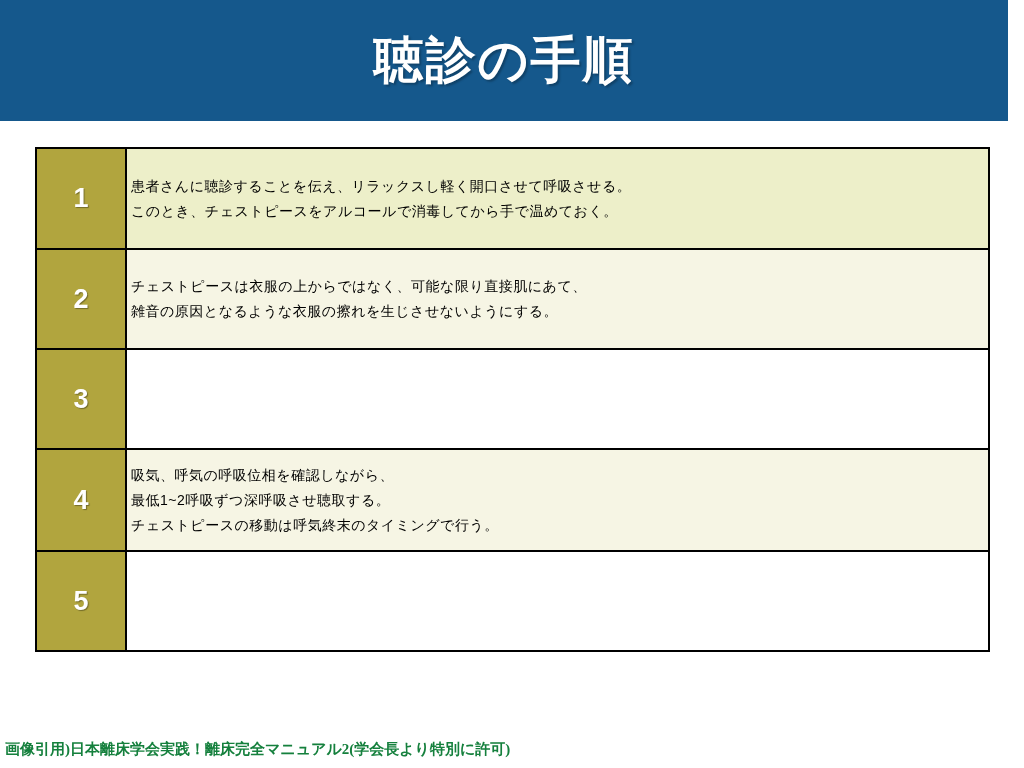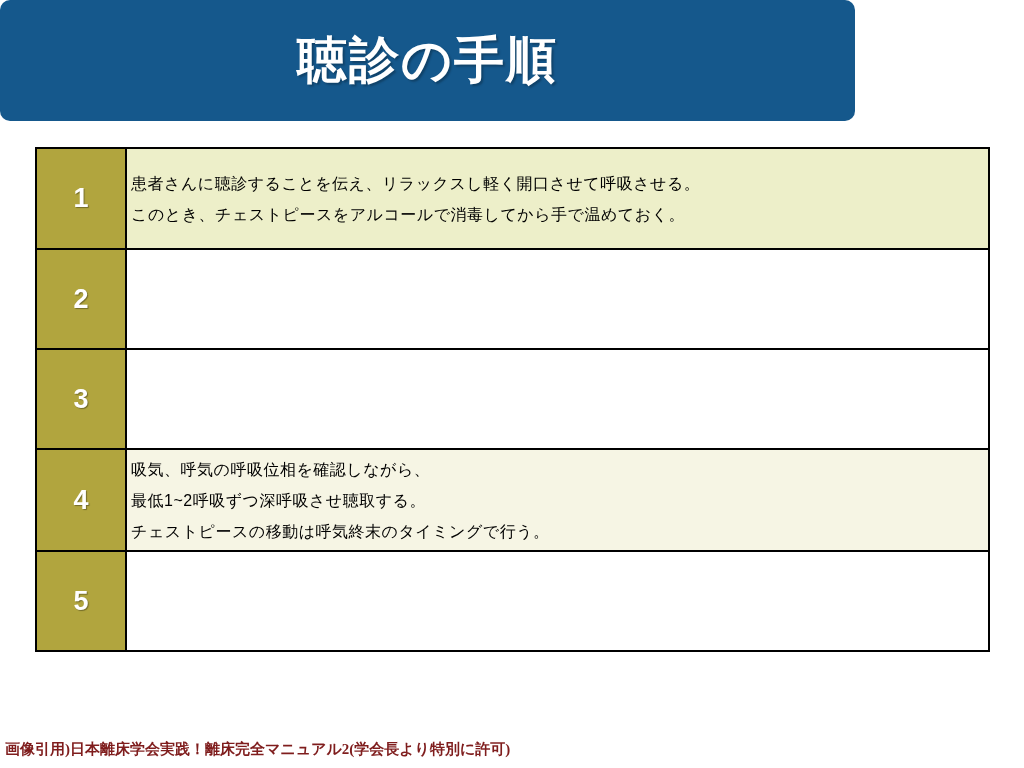--- a/index.html
+++ b/index.html
@@ -9,23 +9,23 @@
     background: #ffffff;
     position: relative;
     overflow: hidden;
   }
   .slide { position: absolute; inset: 0; width: 1024px; height: 768px; background: #ffffff; }
 
   
   .title-bar {
     position: absolute;
     left: 0; top: 0;
-    width: 855px; height: 121px;
+    width: 1008px; height: 121px;
     background: var(--header-bg, #15588c);
-    display: flex; align-items: center; justify-content: center; border-radius: 10px;
+    display: flex; align-items: center; justify-content: center;
   }
   .title-bar h1 {
     color: var(--header-fg, #ffffff);
     font-size: 50px;
     font-weight: bold;
     letter-spacing: 2px;
     text-shadow: 2px 2px 2px rgba(0,0,0,0.25);
   }
 
   
@@ -49,35 +49,35 @@
     display: flex; align-items: center; justify-content: center;
     color: #ffffff;
     font-size: 27px;
     font-weight: bold;
     text-shadow: 1px 1px 1px rgba(0,0,0,0.35);
   }
   .step-text {
     flex: 1;
     display: flex; flex-direction: column; justify-content: center;
     padding-left: 4px;
-    font-size: 16px;
-    line-height: 31px;
+    font-size: 14px;
+    line-height: 25px;
     color: #000000;
     letter-spacing: 0.5px;
   }
   .step-row.odd  .step-text { background: var(--row-odd-bg, #edefc9); }
   .step-row.even .step-text { background: var(--row-even-bg, #f6f5e4); }
 
   
   .credit {
     position: absolute;
     left: 5px; top: 740px;
     font-size: 15px;
     font-weight: bold;
-    color: #7f1d1d;
+    color: #15803d;
     font-family: "Liberation Serif", "DejaVu Serif", serif;
   }
 </style>
 </head>
 <body>
 
 <div class="slide">
 
   <header class="title-bar">
     <h1>聴診の手順</h1>
@@ -85,20 +85,23 @@
 
   <div class="steps-table" id="steps-table">
       <div class="step-row odd">
         <div class="step-num">1</div>
         <div class="step-text">
           <div>患者さんに聴診することを伝え、リラックスし軽く開口させて呼吸させる。<br>このとき、チェストピースをアルコールで消毒してから手で温めておく。</div>
         </div>
       </div>
       <div class="step-row even">
         <div class="step-num">2</div>
+        <div class="step-text">
+          <div>チェストピースは衣服の上からではなく、可能な限り直接肌にあて、<br>雑音の原因となるような衣服の擦れを生じさせないようにする。</div>
+        </div>
       </div>
       <div class="step-row odd">
         <div class="step-num">3</div>
       </div>
       <div class="step-row even">
         <div class="step-num">4</div>
         <div class="step-text">
           <div>吸気、呼気の呼吸位相を確認しながら、<br>最低1~2呼吸ずつ深呼吸させ聴取する。<br>チェストピースの移動は呼気終末のタイミングで行う。</div>
         </div>
       </div>

